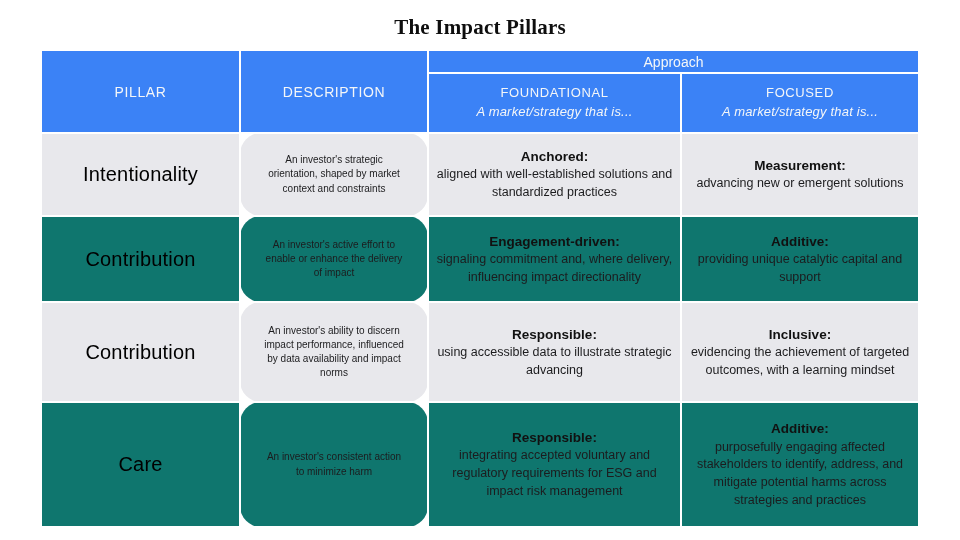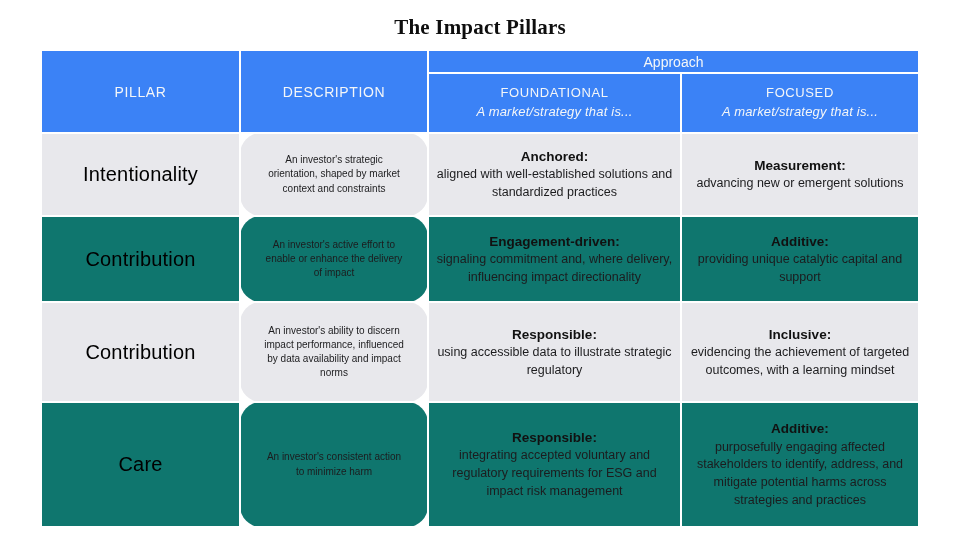--- a/index.html
+++ b/index.html
@@ -126,21 +126,21 @@
         <td class="approach-cell">
           <div class="term">Additive:</div>
           <div>providing unique catalytic capital and support</div>
         </td>
       </tr>
       <tr class="row-gray body-r2">
         <td class="pillar-cell">Contribution</td>
         <td class="desc-cell">An investor's ability to discern impact performance, influenced by data availability and impact norms</td>
         <td class="approach-cell">
           <div class="term">Responsible:</div>
-          <div>using accessible data to illustrate strategic regulatory</div>
+          <div>using accessible data to illustrate strategic advancing</div>
         </td>
         <td class="approach-cell">
           <div class="term">Inclusive:</div>
           <div>evidencing the achievement of targeted outcomes, with a learning mindset</div>
         </td>
       </tr>
       <tr class="row-blue body-r3">
         <td class="pillar-cell">Care</td>
         <td class="desc-cell">An investor's consistent action to minimize harm</td>
         <td class="approach-cell">

